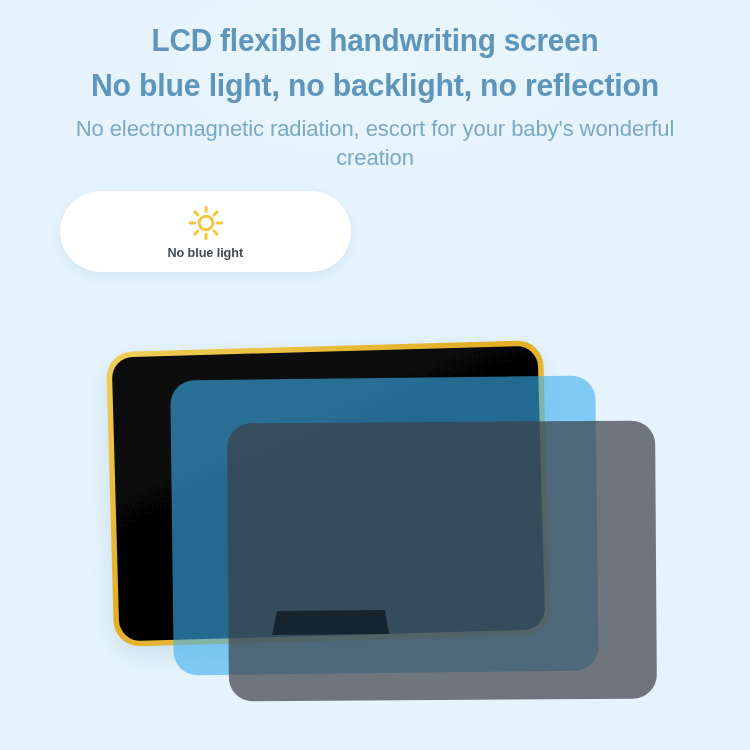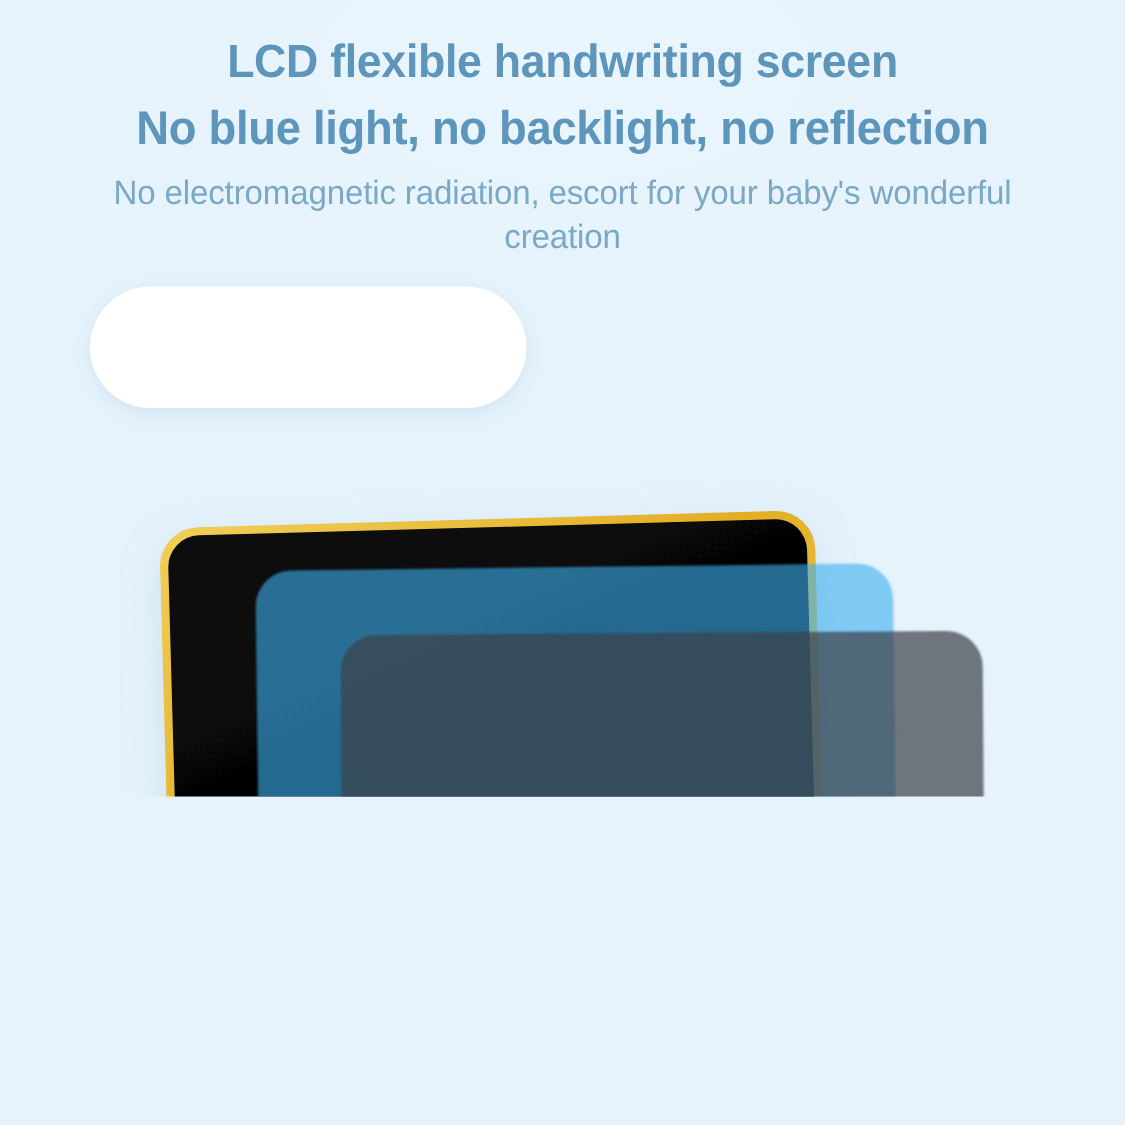--- a/index.html
+++ b/index.html
@@ -9,21 +9,21 @@
     background:#e6f3fc;
     font-family:"Liberation Sans", sans-serif;
     overflow:hidden;
     position:relative;
   }
 
   
   .page {
     position:relative;
     width:750px;
-    height:531px;
+    height:750px;
     background:
       radial-gradient(ellipse 420px 200px at 50% 8%, #eaf6fd 0%, #e6f3fc 70%),
       #e6f3fc;
     overflow:hidden;
     text-decoration:underline;
   }
 
   
   .headings {
     position:absolute;
@@ -95,20 +95,38 @@
 <div class="page">
 
   <div class="headings">
     <div class="h-line1">LCD flexible handwriting screen</div>
     <div class="h-line2">No blue light, no backlight, no reflection</div>
     <div class="sub">No electromagnetic radiation, escort for your baby's wonderful creation</div>
   </div>
 
   <div class="pill">
 
+    <div class="feature">
+      <span class="icon">
+        <svg width="38" height="38" viewBox="0 0 40 40">
+          <g stroke="#f6c445" stroke-width="3.1" stroke-linecap="round" fill="none">
+            <circle cx="20" cy="20" r="7.2"></circle>
+            <line x1="20" y1="3.4" x2="20" y2="8.2"></line>
+            <line x1="20" y1="31.8" x2="20" y2="36.6"></line>
+            <line x1="3.4" y1="20" x2="8.2" y2="20"></line>
+            <line x1="31.8" y1="20" x2="36.6" y2="20"></line>
+            <line x1="8.3" y1="8.3" x2="11.5" y2="11.5"></line>
+            <line x1="28.5" y1="28.5" x2="31.7" y2="31.7"></line>
+            <line x1="8.3" y1="31.7" x2="11.5" y2="28.5"></line>
+            <line x1="28.5" y1="11.5" x2="31.7" y2="8.3"></line>
+          </g>
+        </svg>
+      </span>
+      <span class="flabel">No blue light</span>
+    </div>
 
 
   </div>
 
   <div class="art">
     <svg width="750" height="450" viewBox="0 0 750 450">
       <defs>
         <linearGradient id="goldGrad" x1="0" y1="0" x2="1" y2="1">
           <stop offset="0%" stop-color="#f0cf5a"></stop>
           <stop offset="45%" stop-color="#e3ae24"></stop>

